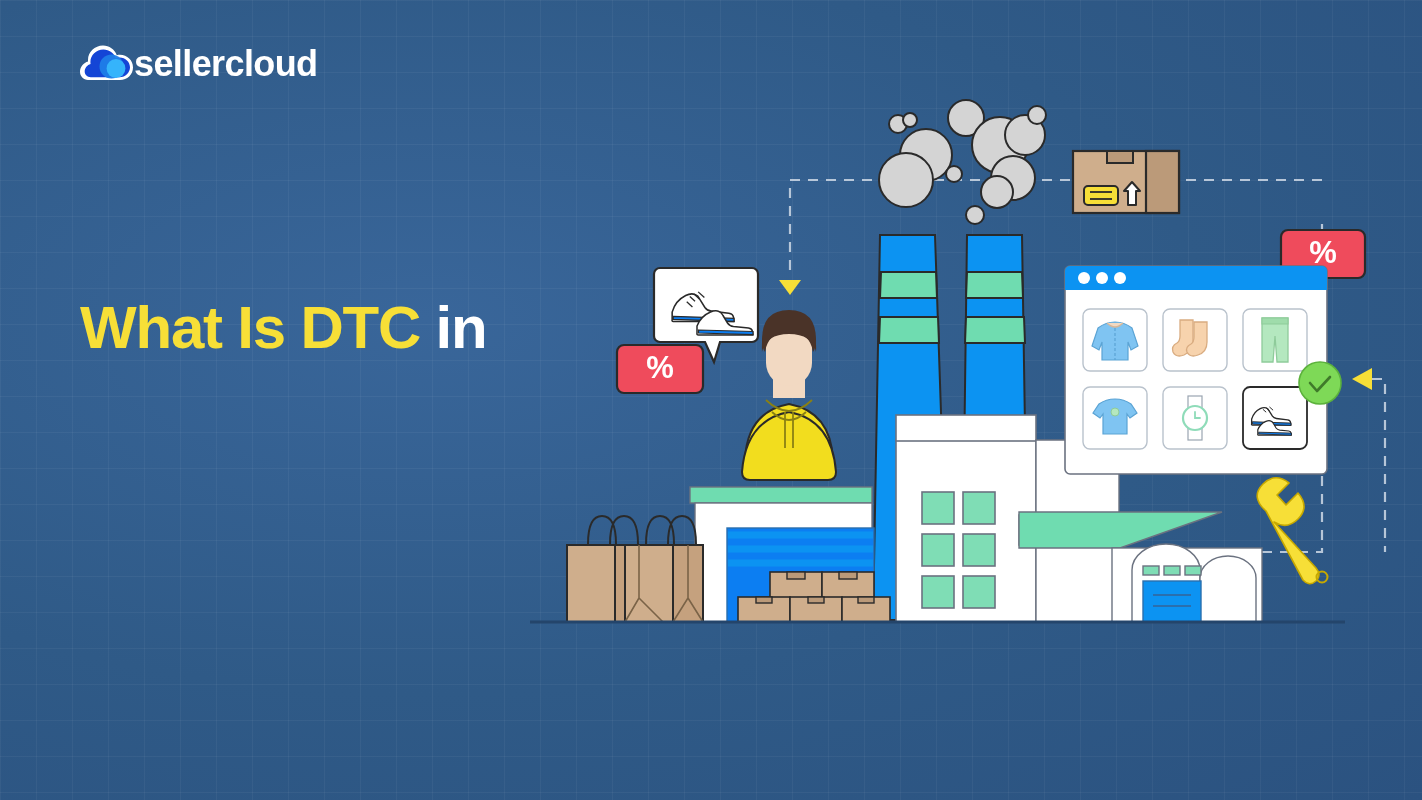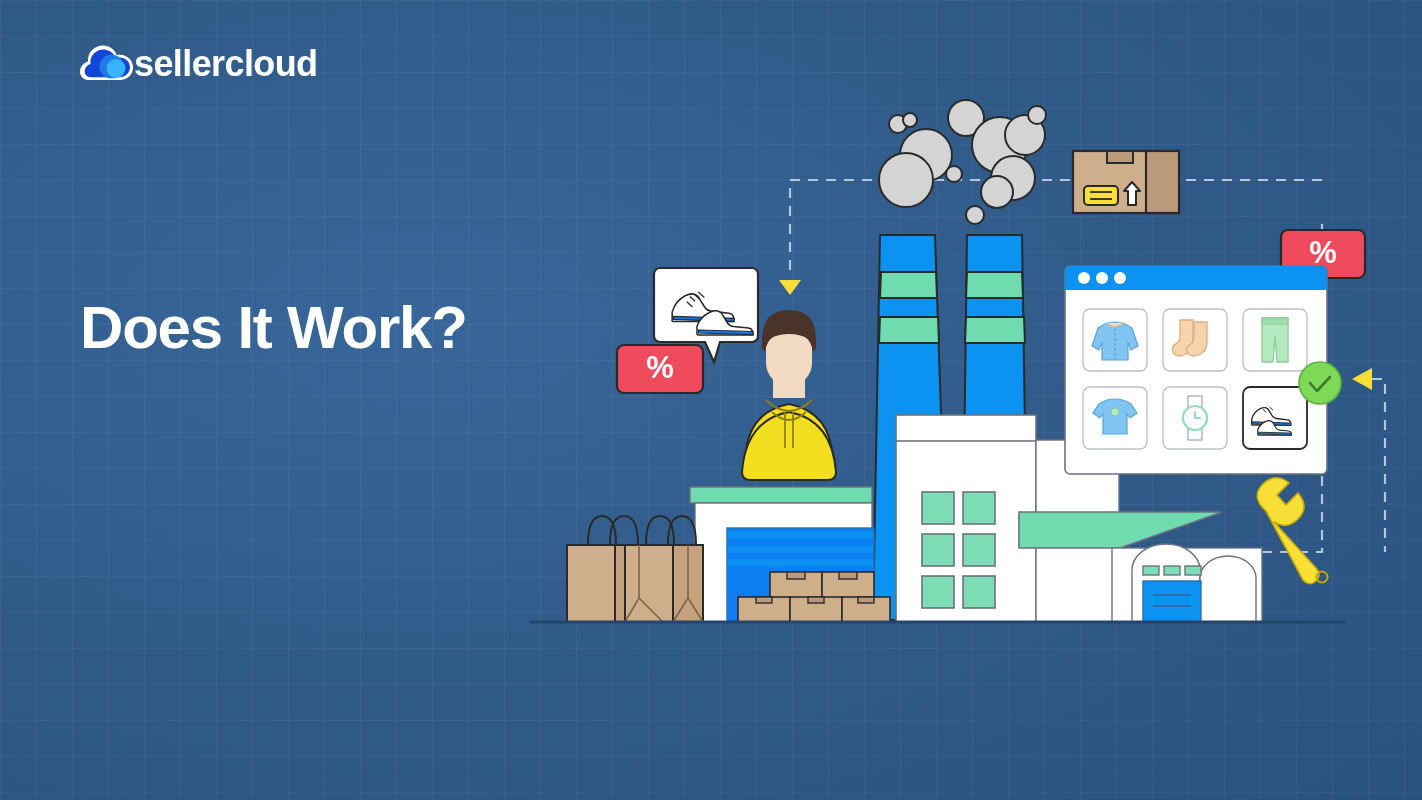--- a/index.html
+++ b/index.html
@@ -45,21 +45,23 @@
         <path d="M14 36h26c7.2 0 13-5.6 13-12.6S47.2 10.8 40 10.8c-1.1 0-2.2.1-3.2.4C34.6 5.5 29.3 1.6 23 1.6 14.7 1.6 8 8.1 8 16.1c0 .5 0 1 .1 1.5C3.6 18.8 0 22.9 0 27.8 0 32.3 3.5 36 8 36h6z" fill="#ffffff"></path>
         <path d="M14.5 33.2h25.2c5.7 0 10.3-4.4 10.3-9.9s-4.6-9.9-10.3-9.9c-1.4 0-2.7.3-3.9.8-1.7-5.1-6.6-8.8-12.4-8.8-7.2 0-13 5.6-13 12.5 0 .7.1 1.4.2 2.1-3.4 1-5.9 4-5.9 7.6 0 3.2 2.7 5.6 6 5.6h3.8z" fill="#1445d6"></path>
         <circle cx="31.5" cy="22.5" r="12" fill="#1f7ee8" opacity="0.95"></circle>
         <circle cx="36" cy="24.5" r="9.4" fill="#35b4fb"></circle>
       </svg>
     </span>
     <span class="logo-text">sellercloud</span>
   </div>
 
   <h1 class="headline">
-    <span class="hl-line">Does It Work?</span>
+    <span class="hl-line">
+      <span class="hl-accent">What Is DTC</span><span> in</span>
+    </span>
   </h1>
 
   <svg class="illus" viewBox="0 0 1422 800">
 
     <defs>
       <clipPath id="bubbleClip">
           <rect x="660" y="268" width="92" height="78"></rect>
         </clipPath>
     </defs>
 

